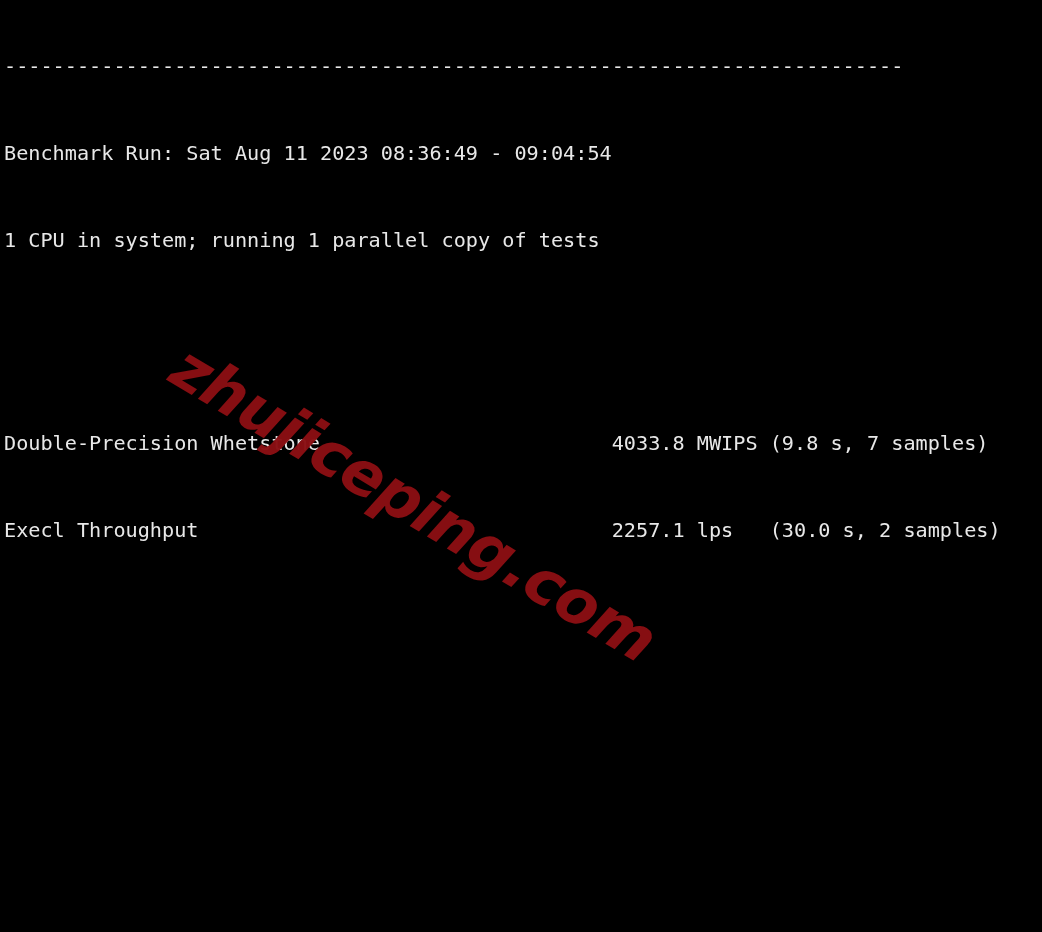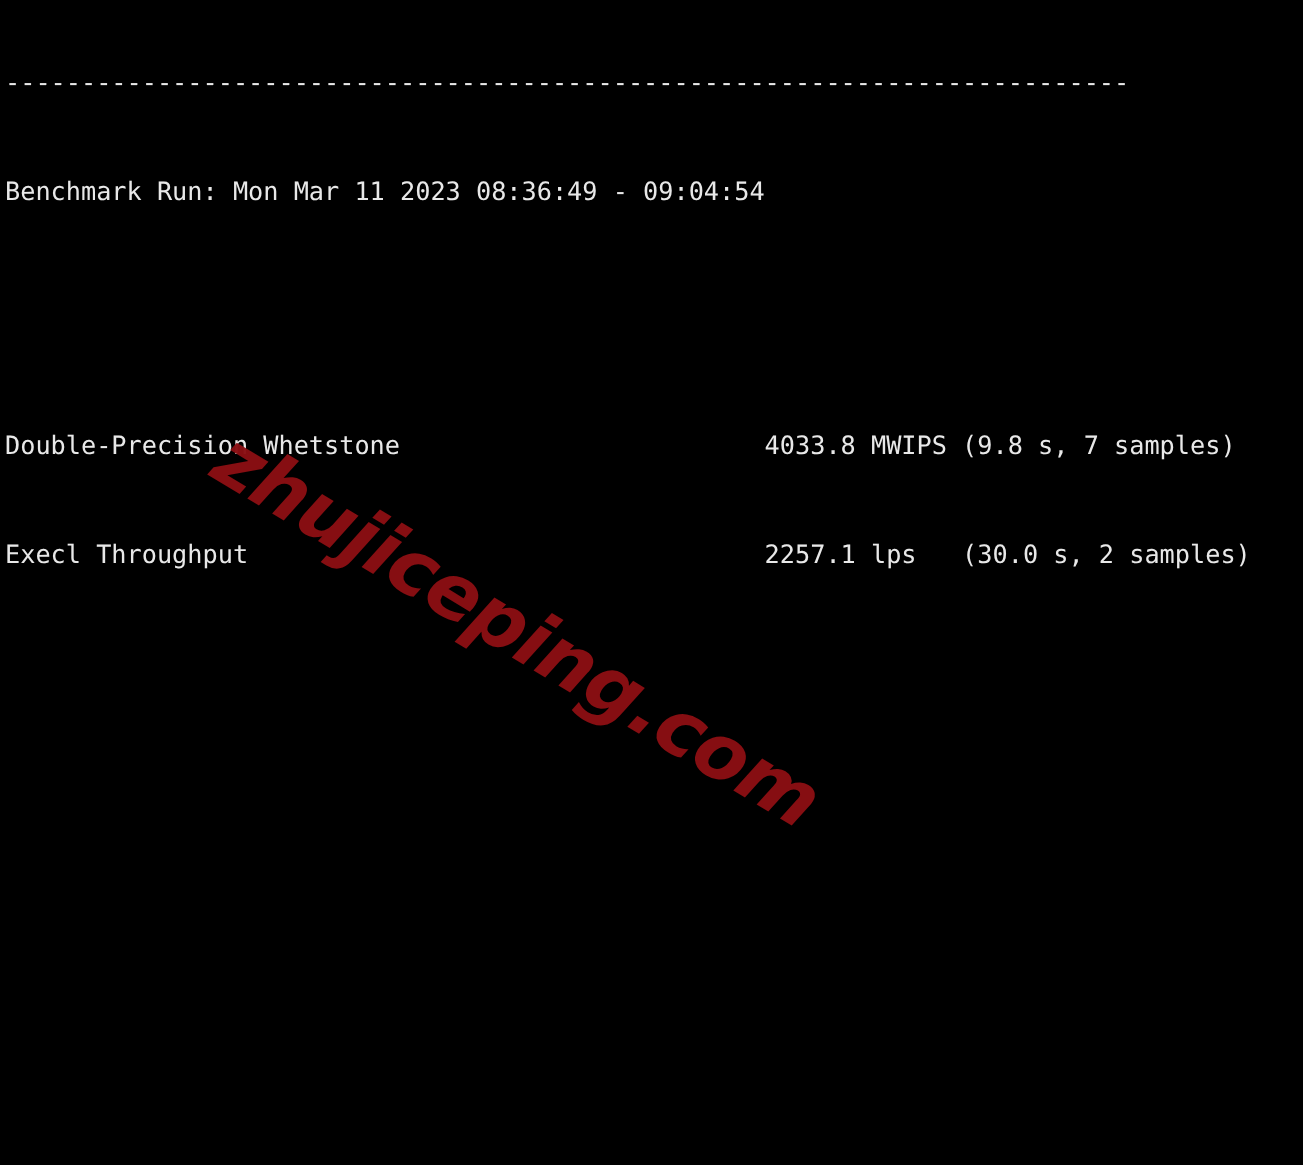--- a/index.html
+++ b/index.html
@@ -65,21 +65,22 @@
 </style>
 </head>
 <body>
 
 <div id="terminal">
 
   <div class="watermark">zhujiceping.com</div>
 
   <div class="screen">
     <span class="line">--------------------------------------------------------------------------</span>
-    <span class="line">Benchmark Run: Mon Mar 11 2023 08:36:49 - 09:04:54</span>
+    <span class="line">Benchmark Run: Sat Aug 11 2023 08:36:49 - 09:04:54</span>
+    <span class="line">1 CPU in system; running 1 parallel copy of tests</span>
     <span class="line"> </span>
 
     <span class="line">Double-Precision Whetstone                        4033.8 MWIPS (9.8 s, 7 samples)</span>
     <span class="line">Execl Throughput                                  2257.1 lps   (30.0 s, 2 samples)</span>
     
     
     
     
     
     

